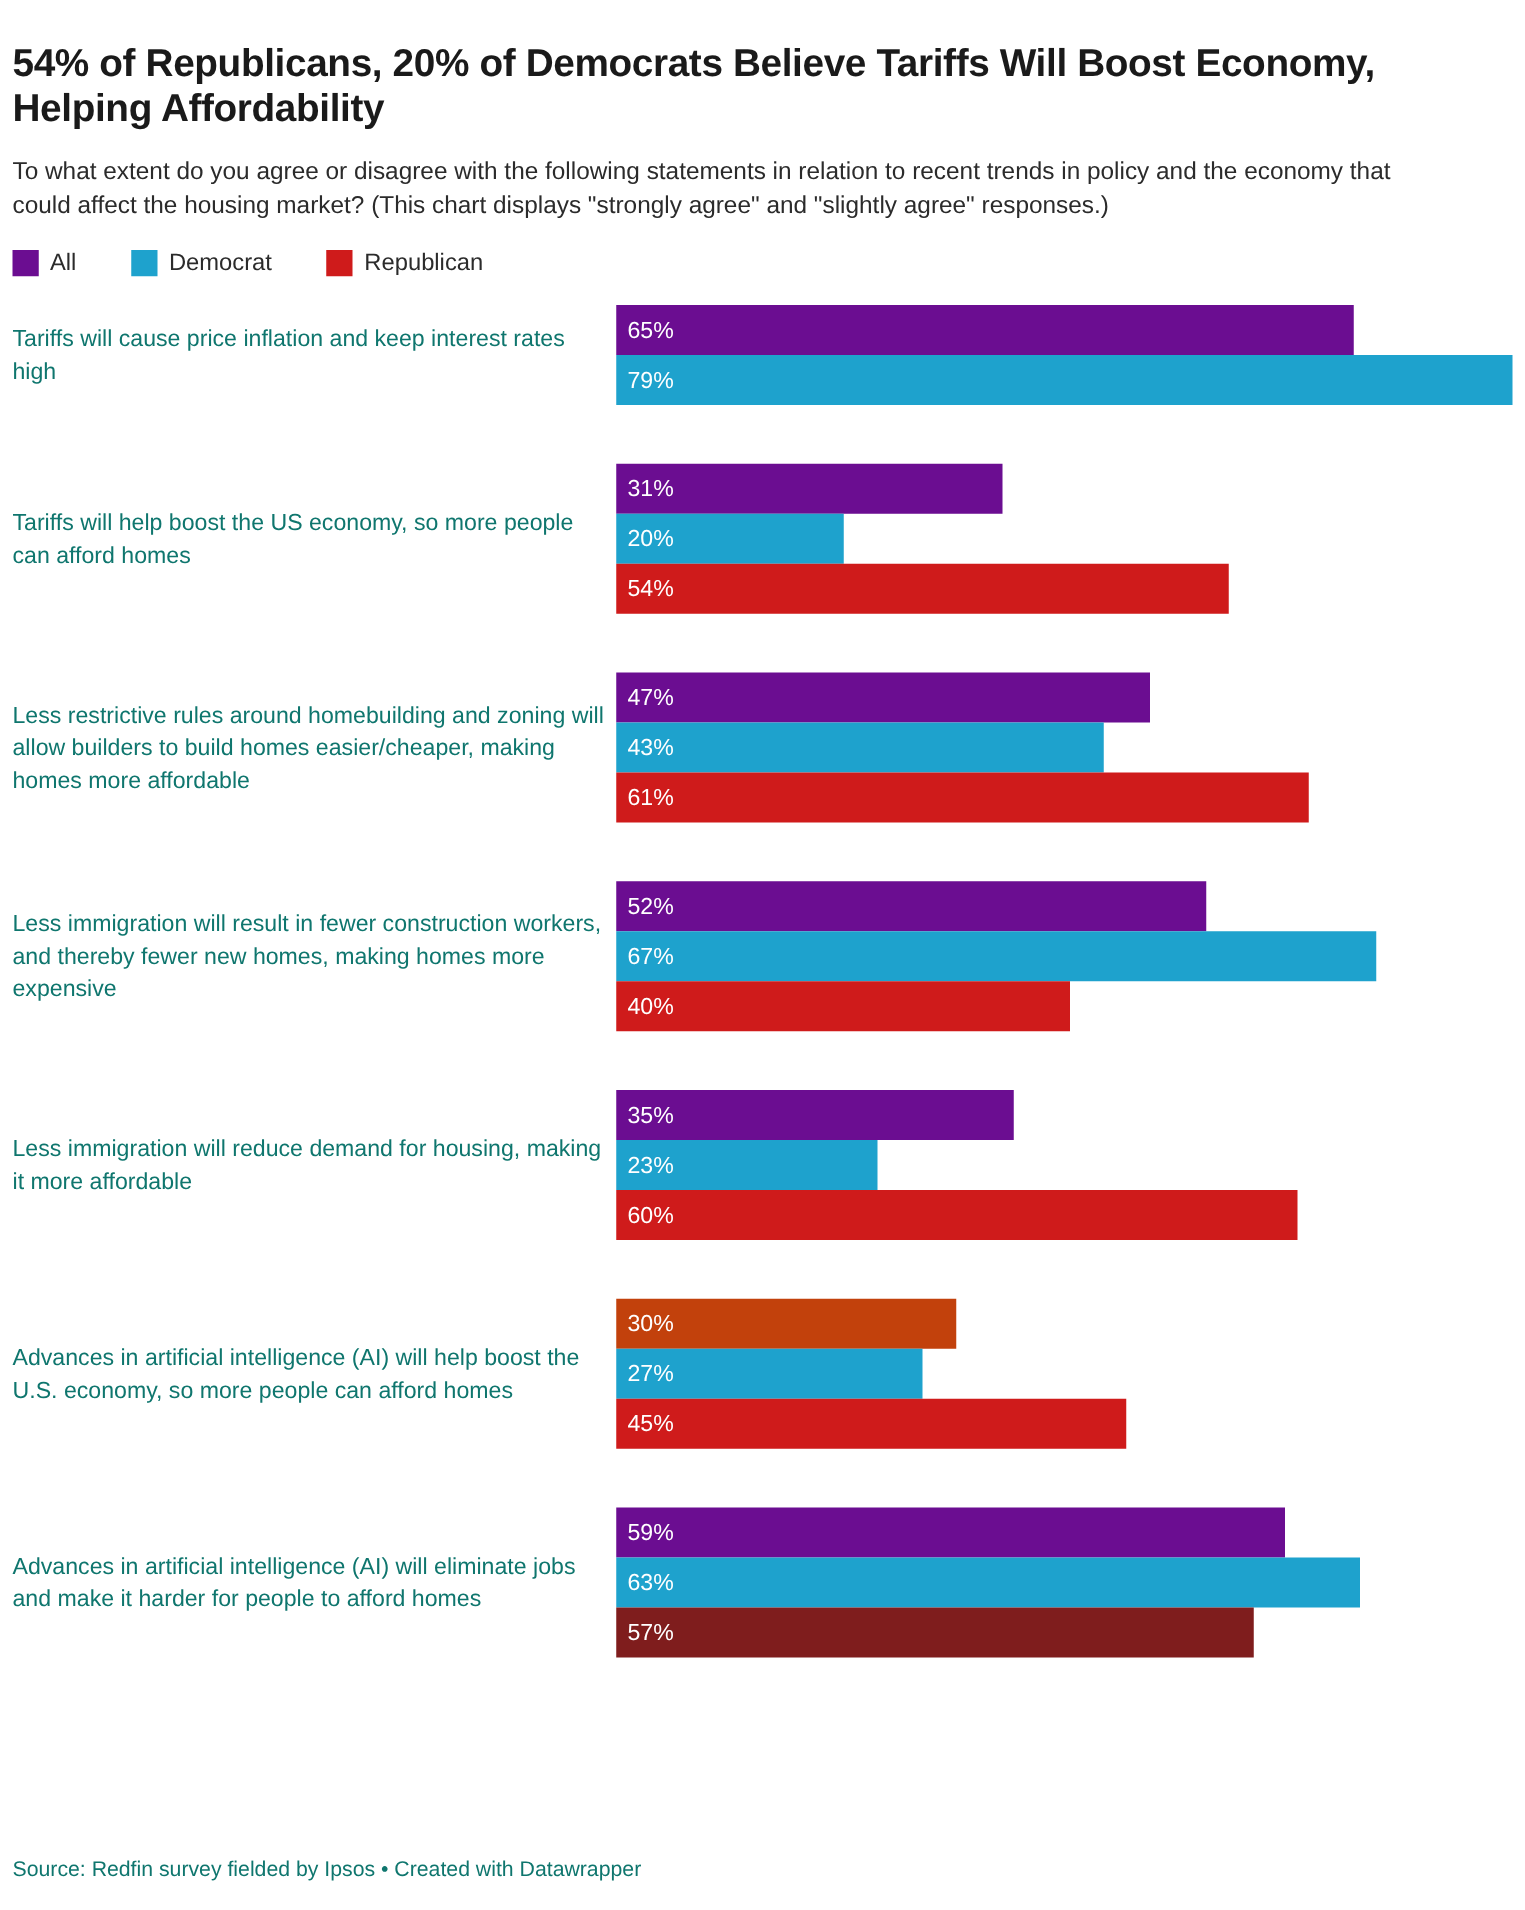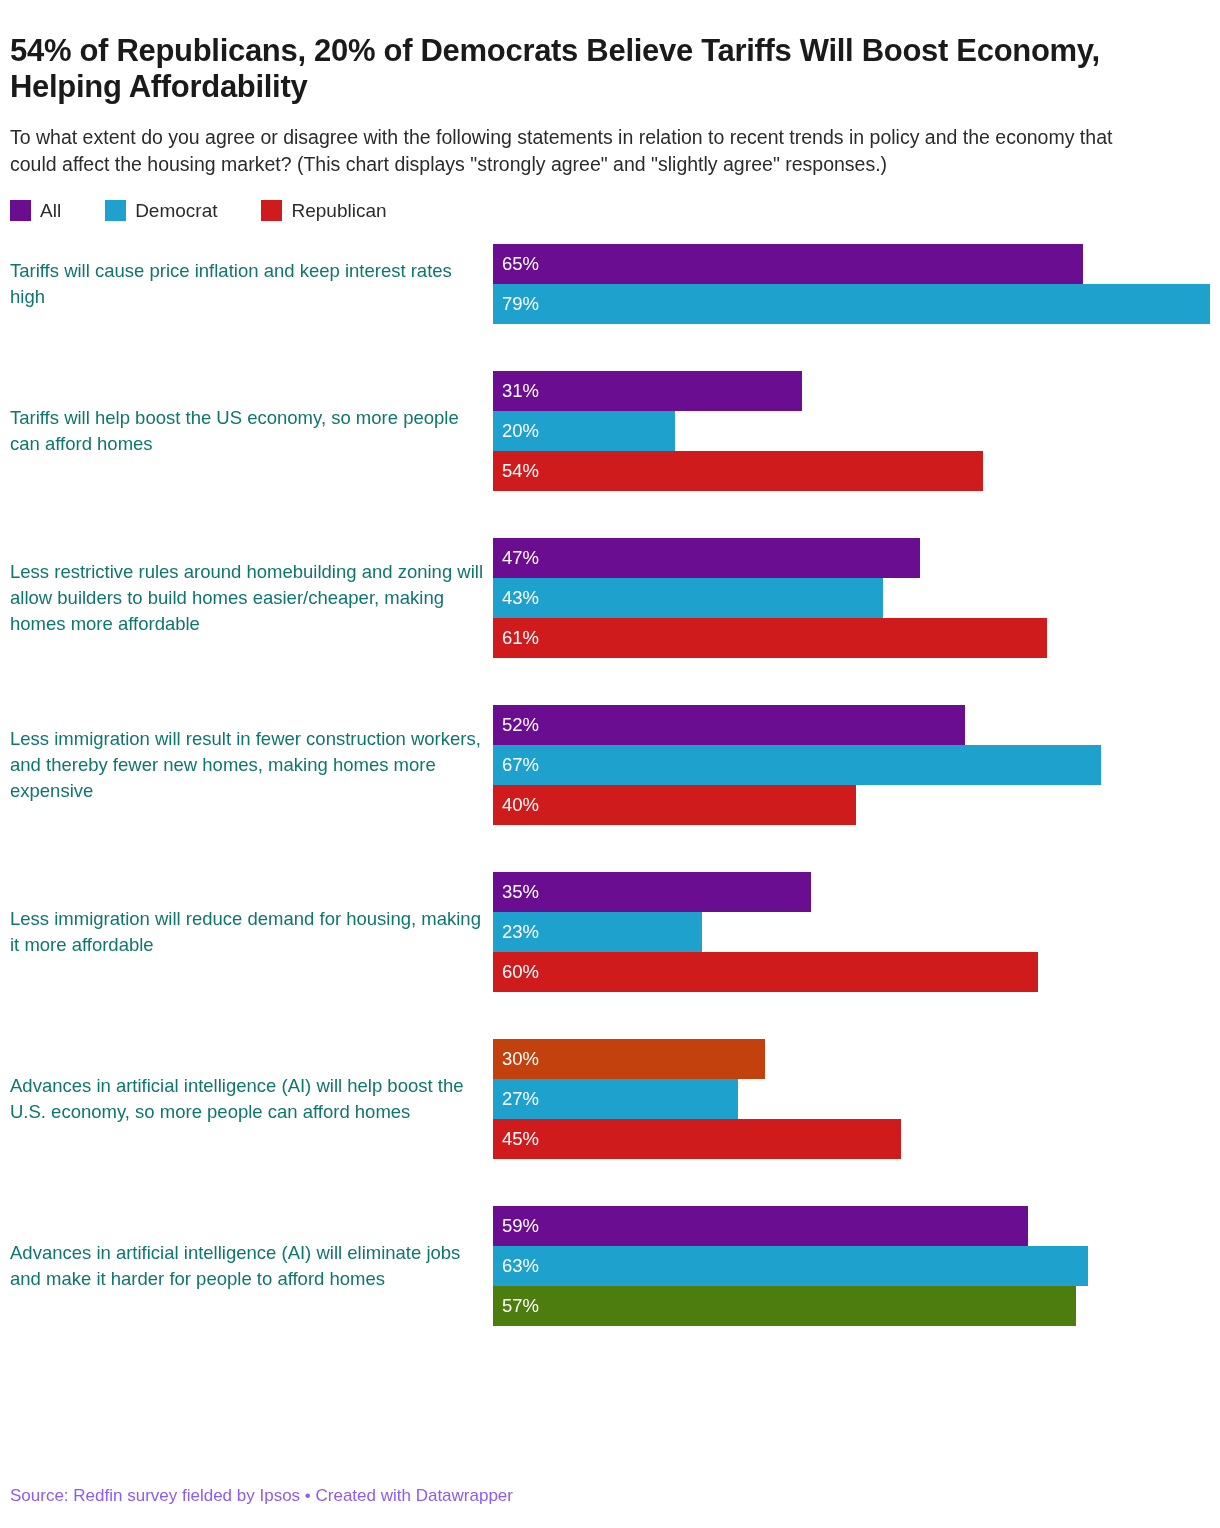--- a/index.html
+++ b/index.html
@@ -121,21 +121,21 @@
     white-space: nowrap;
     line-height: 1;
   }
 
   
   .footer {
     position: absolute;
     left: 10px;
     bottom: 22px;
     font-size: 17px;
-    color: #8b5cf6;
+    color: #0f766e;
   }
 </style>
 </head>
 <body>
 
 <div class="chart-root">
 
   <h1 class="chart-title">54% of Republicans, 20% of Democrats Believe Tariffs Will Boost Economy, Helping Affordability</h1>
 
   <p class="chart-subtitle">To what extent do you agree or disagree with the following statements in relation to recent trends in policy and the economy that could affect the housing market? (This chart displays "strongly agree" and "slightly agree" responses.)</p>
@@ -278,21 +278,21 @@
             <div class="bar" style="background: rgb(107, 13, 145); width: 535.481px;">
               <span class="bar-value">59%</span>
             </div>
           </div>
           <div class="bar-row">
             <div class="bar" style="background: rgb(30, 162, 205); width: 595px;">
               <span class="bar-value">63%</span>
             </div>
           </div>
           <div class="bar-row">
-            <div class="bar" style="background: #4d7c0f; width: 583px;">
+            <div class="bar" style="background: #7f1d1d; width: 510px;">
               <span class="bar-value">57%</span>
             </div>
           </div>
         </div>
       </div>
     </div>
 
   <div class="footer">Source: Redfin survey fielded by Ipsos • Created with Datawrapper</div>
 
 </div>

